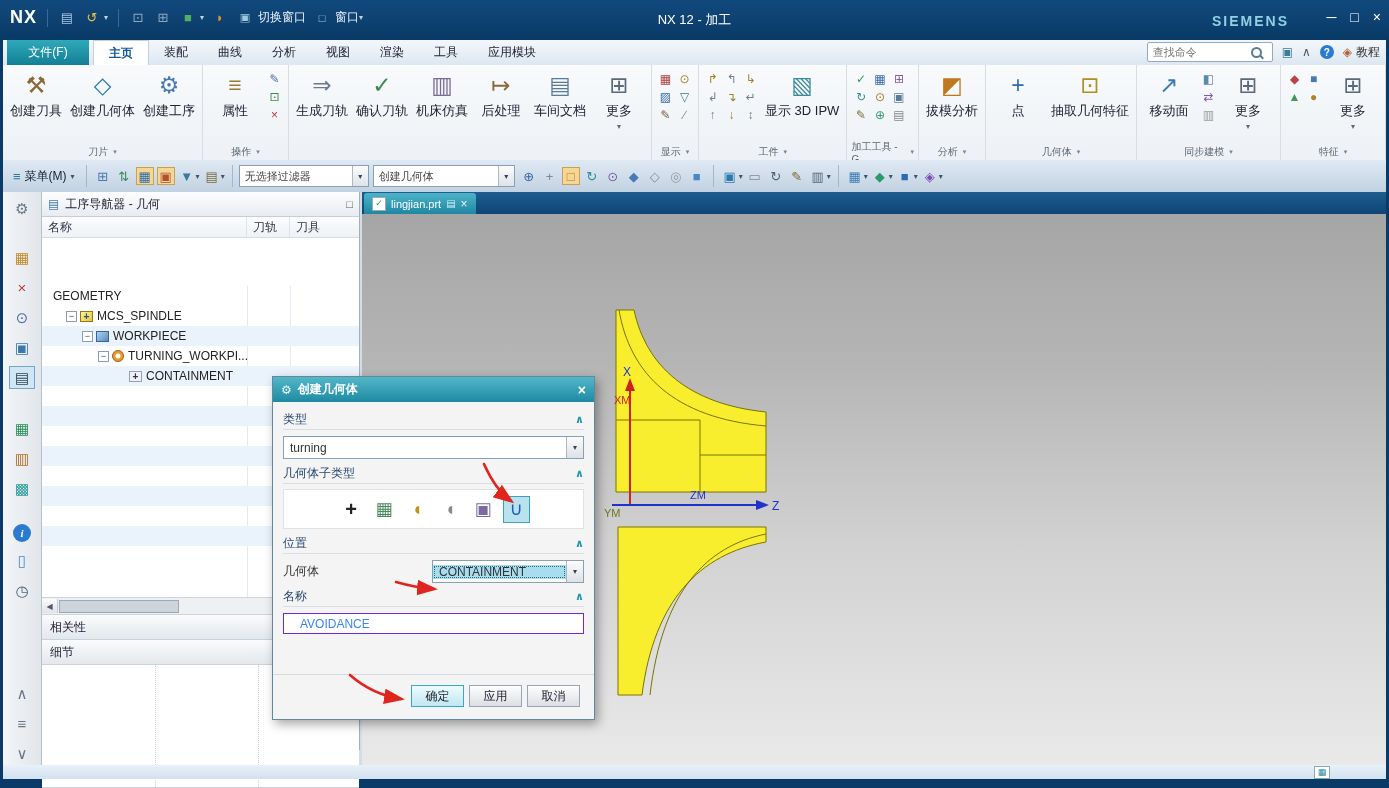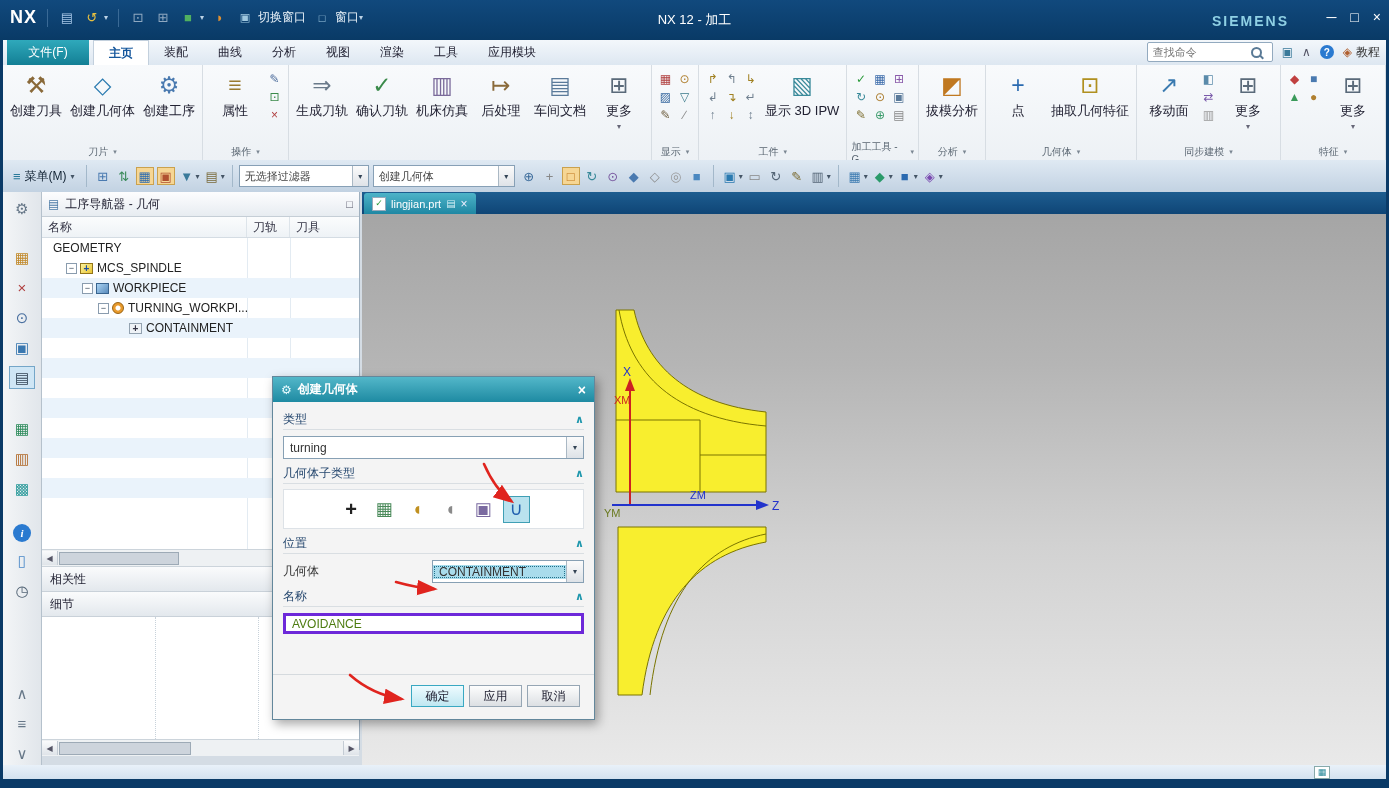--- a/index.html
+++ b/index.html
@@ -88,21 +88,21 @@
   .dock-bg{position:absolute;top:192px;left:42px;width:320px;bottom:23px;background:#d4dce4;}
   .navigator{position:absolute;top:192px;left:42px;width:318px;bottom:38px;background:#fff;
     border-right:1px solid #9fb0bf;box-sizing:border-box;}
   .nav-title{height:24px;background:linear-gradient(#fdfdfe,#e7ecf1);border-bottom:1px solid #c5ced6;
     display:flex;align-items:center;gap:6px;padding:0 6px;font-size:12px;color:#223;}
   .nav-title-ic{color:#4a7aa6;font-size:12px;}
   .nav-title-float{margin-left:auto;color:#556;font-size:11px;}
   .nav-cols{height:20px;display:flex;background:linear-gradient(#fbfcfd,#eef2f6);
     border-bottom:1px solid #d4dce3;font-size:12px;color:#334;}
   .nav-col{padding-left:6px;line-height:20px;border-right:1px solid #dde4ea;box-sizing:border-box;}
-  .nav-tree{position:relative;height:311px;overflow:hidden;background:#fff;}
+  .nav-tree{position:relative;height:311px;overflow:hidden;background:#fff;margin-top:48px;}
   .tree-vline{position:absolute;top:0;bottom:0;width:1px;background:#e3ebf2;}
   .tr-row{position:relative;height:20px;display:flex;align-items:center;font-size:12px;color:#222;}
   .tr-row.alt{background:#eaf3fb;}
   .tr-ind{display:inline-block;height:1px;}
   .tr-exp{width:11px;height:11px;border:1px solid #8a9cae;background:#fff;font-size:9px;line-height:9px;
     text-align:center;color:#345;margin-right:3px;box-sizing:border-box;flex:none;}
   .tr-exp.none{border:none;background:transparent;}
   .tr-ic{width:13px;height:11px;margin-right:4px;flex:none;position:relative;box-sizing:border-box;}
   .ti-folder{background:#f2c24a;border:1px solid #a97b16;}
   .ti-folder::before{content:"";position:absolute;left:0;top:-3px;width:6px;height:2px;background:#f2c24a;border:1px solid #a97b16;}
@@ -157,22 +157,22 @@
   .dd-btn{width:16px;height:100%;display:flex;align-items:center;justify-content:center;
     background:linear-gradient(#fbfbfb,#dde2e7);border-left:1px solid #aab8c4;font-size:8px;color:#345;}
   .subtype-row{height:38px;background:#fff;border:1px solid #dde2e7;margin:5px 0 4px 0;
     display:flex;align-items:center;justify-content:center;gap:6px;}
   .st-ic{width:27px;height:27px;display:flex;align-items:center;justify-content:center;font-size:18px;
     border:1px solid transparent;box-sizing:border-box;}
   .st-ic.selected{background:#b9e2ee;border-color:#3f9fb5;}
   .geo-row{display:flex;align-items:center;justify-content:space-between;margin:6px 0 2px 0;}
   .geo-label{font-size:12px;color:#333;}
   .geo-field{width:150px;margin:0;}
-  .name-input{width:100%;height:21px;border:3px solid #6d28d9;font-size:12px;padding-left:6px;
-    box-sizing:border-box;margin-top:6px;color:#4d7c0f;font-family:"Liberation Sans","DejaVu Sans",sans-serif;}
+  .name-input{width:100%;height:21px;border:1px solid #6d28d9;font-size:12px;padding-left:16px;
+    box-sizing:border-box;margin-top:6px;color:#3b82f6;font-family:"Liberation Sans","DejaVu Sans",sans-serif;}
   .dlg-sep{position:absolute;left:0;right:0;bottom:44px;border-top:1px solid #d5dade;}
   .dlg-btns{position:absolute;right:14px;bottom:12px;display:flex;gap:5px;}
   .btn{min-width:53px;height:22px;font-size:12px;color:#223;border:1px solid #96a6b4;
     background:linear-gradient(#fdfdfd,#dcdfe3);font-family:"Liberation Sans","DejaVu Sans",sans-serif;}
   .btn.ok{border:1px solid #39a8c2;background:linear-gradient(#eefbff,#bfe7f1);}
   
   .statusbar{position:absolute;left:3px;right:3px;bottom:9px;height:14px;
     background:linear-gradient(#e9f1f9,#d3e1ef);display:flex;align-items:center;}
   .sb-icon{margin-left:auto;margin-right:56px;width:14px;height:11px;background:#fff;border:1px solid #8aa;
     color:#2a8a9a;font-size:9px;line-height:10px;text-align:center;}

